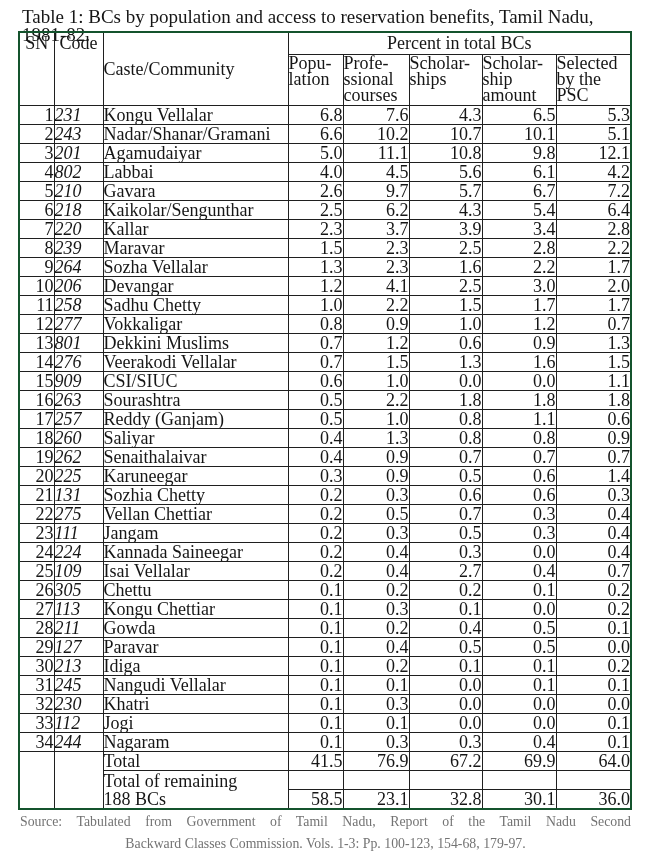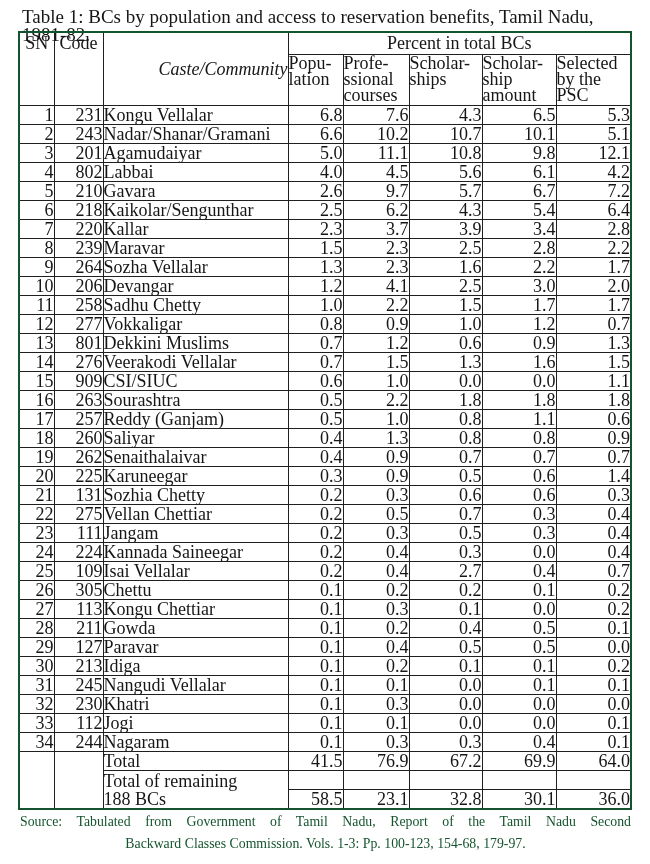--- a/index.html
+++ b/index.html
@@ -24,44 +24,44 @@
   }
   table.bcs th, table.bcs td {
     border:1px solid #1f1f1f;
     padding:0; overflow:hidden;
     font-weight:normal;
   }
 
   thead tr.hr1 { height:18px; }
   thead tr.hr2 { height:51px; }
   .h-sn, .h-code { vertical-align:top; text-align:center; padding-top:1px; }
-  .h-caste { vertical-align:middle; text-align:right; padding-left:5px;font-style:italic; }
+  .h-caste { vertical-align:middle; text-align:left; padding-left:5px; }
   .h-group { text-align:center; vertical-align:middle; }
   .h-sub {
     vertical-align:top; text-align:left;
     padding:2px 2px 0 5px;
     white-space:pre-line; line-height:16px;
   }
 
   tbody tr { height:19px; }
   .c-sn   { text-align:right; padding-right:8px; line-height:18px; }
-  .c-code { text-align:right; padding-right:6px; line-height:18px; }
+  .c-code { text-align:left; padding-right:6px; line-height:18px;font-style:italic; }
   .c-caste{ text-align:left;  padding-left:5px;  line-height:18px; }
   .c-num  { text-align:right; padding-right:8px; line-height:18px; }
 
   tr.rem-spacer { height:19px; }
   tr.rem-values { height:19px;margin-left:44px; }
   .rem-label {
     white-space:pre-line; line-height:18px;
     vertical-align:middle;
   }
 
   .source {
     position:absolute; left:20px; top:811px; width:611px;
-    font-size:13.8px; line-height:22px; color:#14532d;
+    font-size:13.8px; line-height:22px; color:#737373;
   }
   .src-line1 { text-align:justify; text-align-last:justify; }
   .src-line2 { text-align:center; }
 </style>
 </head>
 <body>
 
 <div class="page">
 
   <div class="title">Table 1: BCs by population and access to reservation benefits, Tamil Nadu, 1981-82.</div>

